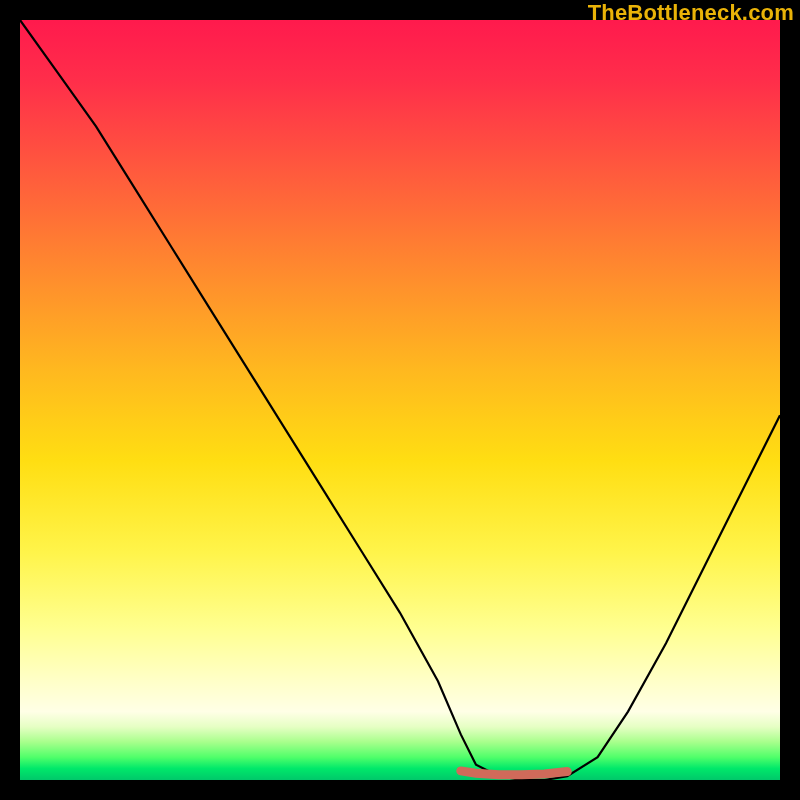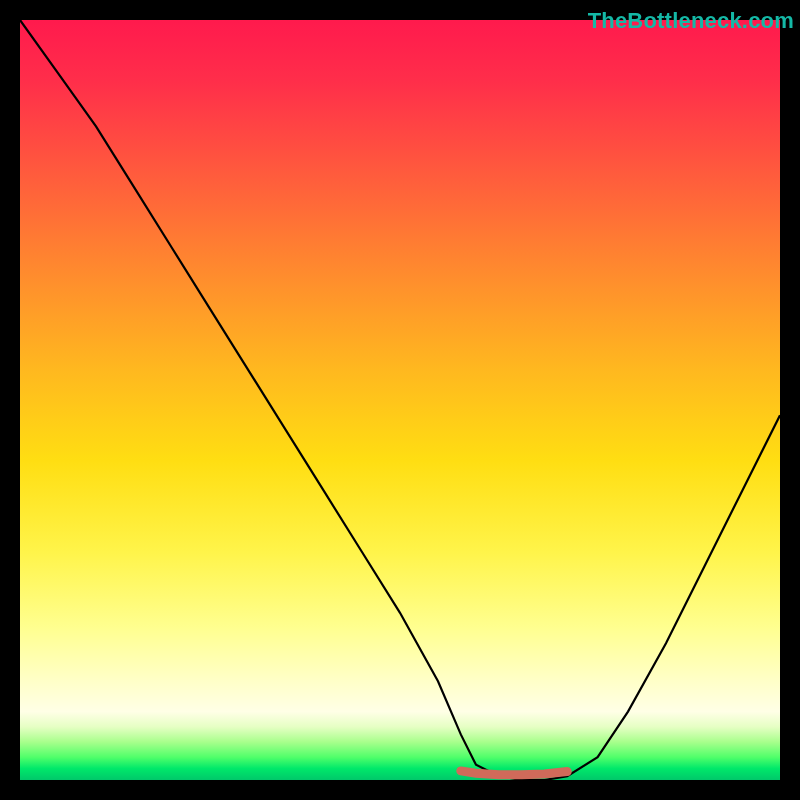--- a/index.html
+++ b/index.html
@@ -49,25 +49,25 @@
     );
   }
   .curve-svg {
     position: absolute;
     inset: 0;
     width: 100%;
     height: 100%;
   }
   .watermark {
     position: absolute;
-    top: 8px;
+    top: 0;
     right: 6px;
     font-size: 22px;
     font-weight: 600;
-    color: #14b8a6;
+    color: #eab308;
     letter-spacing: 0.2px;
     user-select: none;
   }
 </style>
 </head>
 <body>
 
 <div class="frame">
 
   <div class="plot-area">

